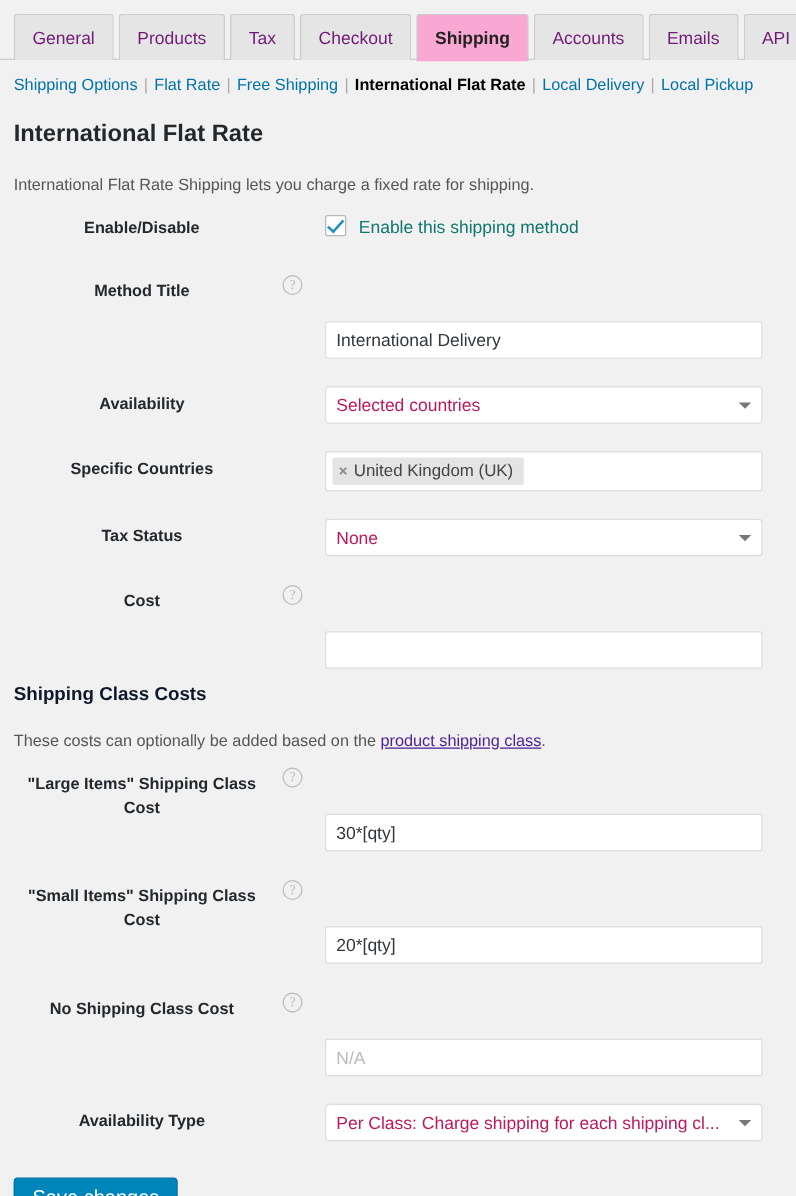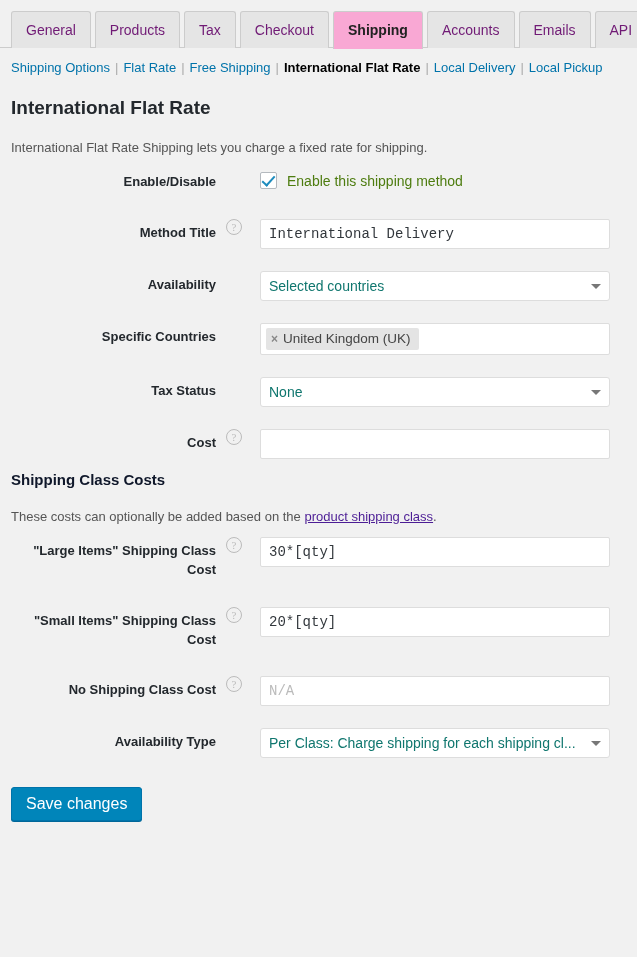--- a/index.html
+++ b/index.html
@@ -113,21 +113,21 @@
 
   
   .form-table {
     width: 100%;
     border-collapse: collapse;
     margin: 0;
   }
   .form-table tr { vertical-align: top; }
   .form-table th {
     width: 215px;
-    text-align: right;
+    text-align: center;
     font-size: 13px;
     font-weight: bold;
     color: #23282d;
     padding: 16px 10px 16px 0;
     line-height: 1.45;
     vertical-align: top;
   }
   .form-table td {
     padding: 11px 0 11px 0;
     vertical-align: top;
@@ -155,42 +155,43 @@
     background: transparent;
     user-select: none;
   }
 
   
   input.text {
     width: 350px;
     height: 30px;
     padding: 3px 8px;
     font-size: 14px;
-    font-family: Liberation Mono, monospace;
+    font-family: Liberation Sans, sans-serif;
     color: #32373c;
     background: #fff;
     border: 1px solid #ddd;
     border-radius: 2px;
     outline: none;
+    margin-top: 38px;
   }
   input.text::placeholder { color: #bbb; }
 
   
   .select-wrap {
     position: relative;
     display: inline-block;
     width: 350px;
   }
   select.select {
     width: 100%;
     height: 30px;
     padding: 3px 26px 3px 8px;
     font-size: 14px;
     font-family: "Liberation Sans", sans-serif;
-    color: #0f766e;
+    color: #be185d;
     background: #fff;
     border: 1px solid #ddd;
     border-radius: 3px;
     outline: none;
     -webkit-appearance: none;
     -moz-appearance: none;
     appearance: none;
     cursor: pointer;
     text-overflow: ellipsis;
   }
@@ -257,21 +258,21 @@
     top: 0px;
     width: 5px;
     height: 11px;
     border: solid #1e8cbe;
     border-width: 0 2.5px 2.5px 0;
     transform: rotate(42deg);
   }
   .check-label {
     margin-left: 10px;
     font-size: 14px;
-    color: #4d7c0f;
+    color: #0f766e;
     cursor: pointer;
   }
 
   
   .save-btn {
     display: inline-block;
     background: #0085ba;
     border: 1px solid #0073aa;
     border-radius: 3px;
     color: #fff;

